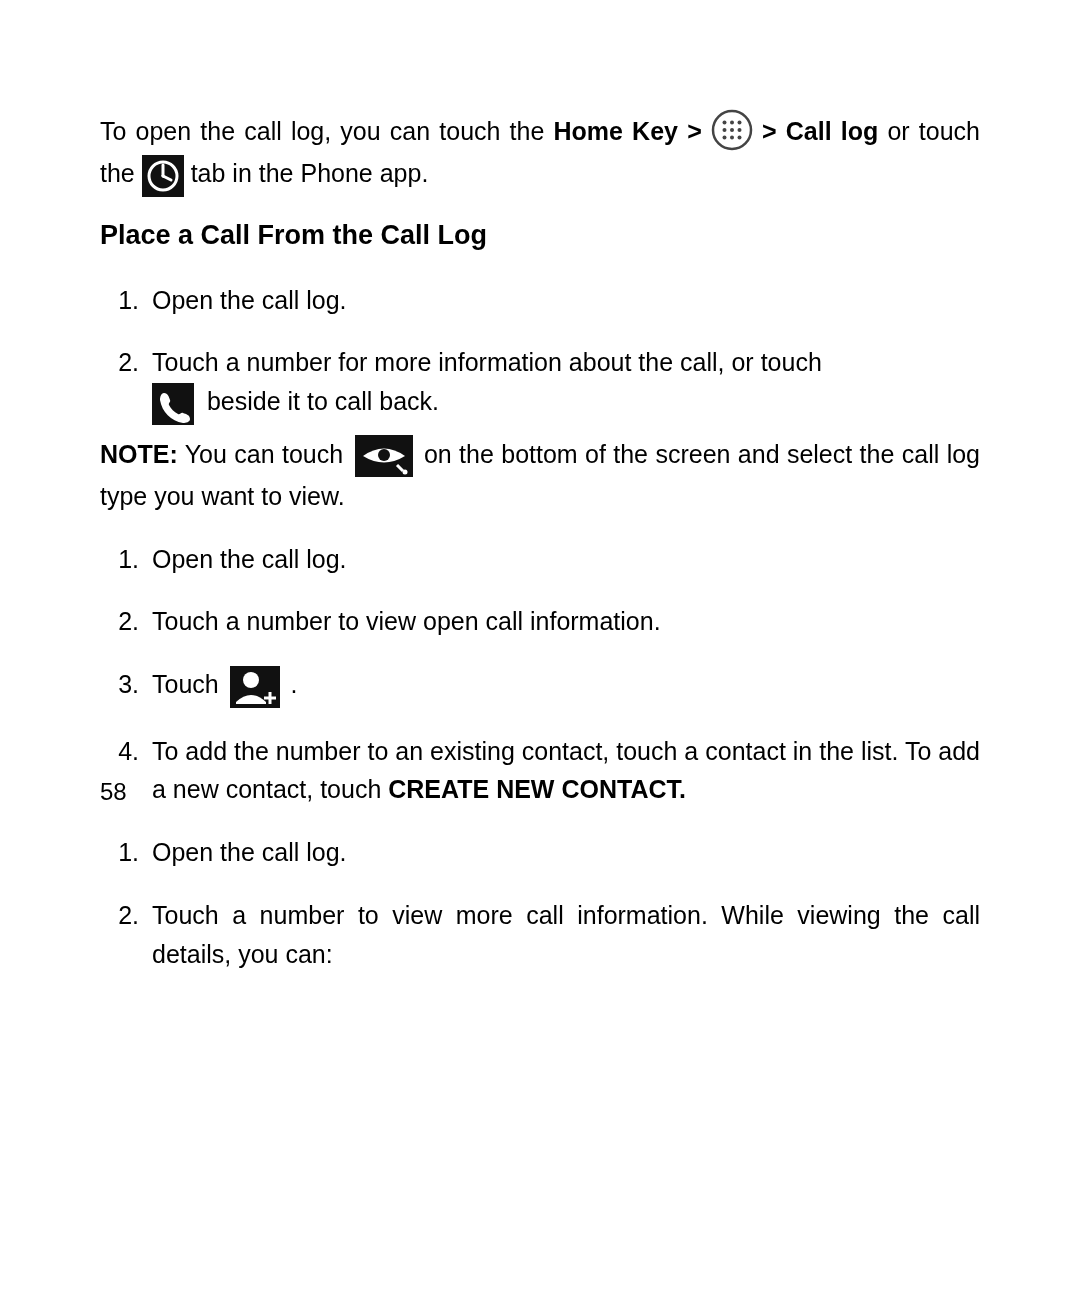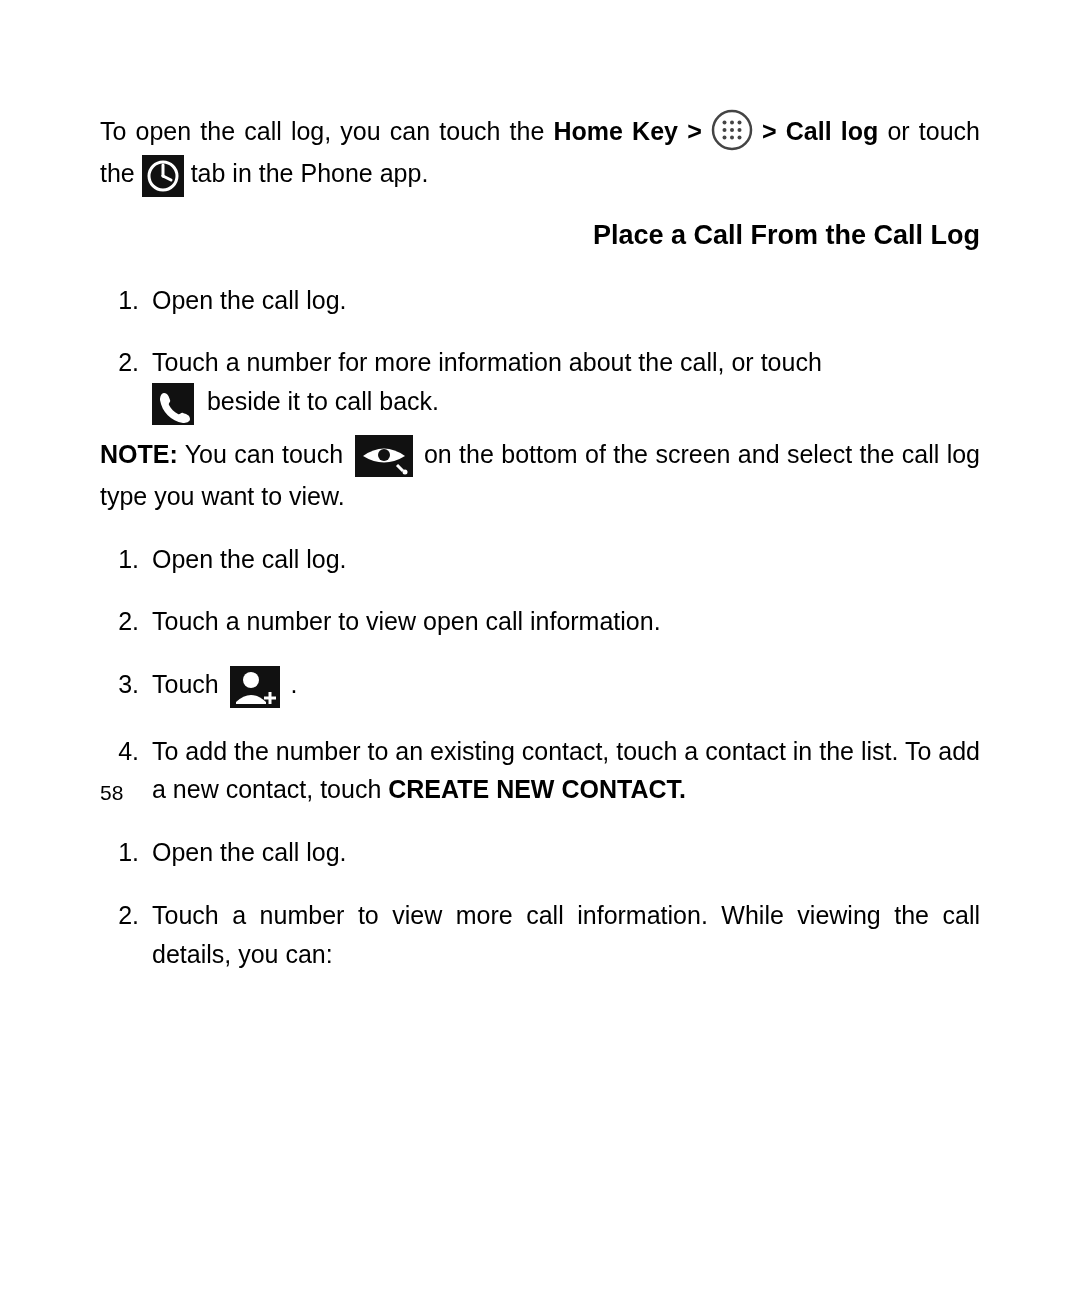--- a/index.html
+++ b/index.html
@@ -15,21 +15,21 @@
     box-sizing: border-box;
     padding: 112px 100px 60px 100px;
     position: relative;
     font-size: 25px;
     line-height: 1.55;
     text-align: justify;
   }
   .heading {
     font-weight: bold;
     font-size: 27px;
-    text-align: right;
+    text-align: left;
     margin-top: 18px;
     margin-bottom: 10px;
   }
   ol.numbered {
     list-style: decimal;
     margin: 0 0 8px 0;
     padding-left: 46px;
   }
   ol.numbered > li {
     padding-left: 6px;
@@ -56,21 +56,21 @@
   .icon svg { display: block; }
   .apps-icon { width: 42px; height: 42px; position: relative; top: -3px; }
   .clock-icon { width: 42px; height: 42px; }
   .phone-icon { width: 42px; height: 42px; margin-right: 6px; }
   .eye-icon { width: 58px; height: 42px; margin: 0 4px; }
   .addcontact-icon { width: 50px; height: 42px; margin: 0 4px; }
   .page-number {
     position: absolute;
     left: 100px;
     bottom: 178px;
-    font-size: 21px;
+    font-size: 24px;
     margin-top: 48px;
   }
   .para { margin: 0 0 4px 0; }
   .note-para { margin: 10px 0 6px 0; text-align: justify; }
 </style>
 </head>
 <body>
 
 <div class="page">
 

